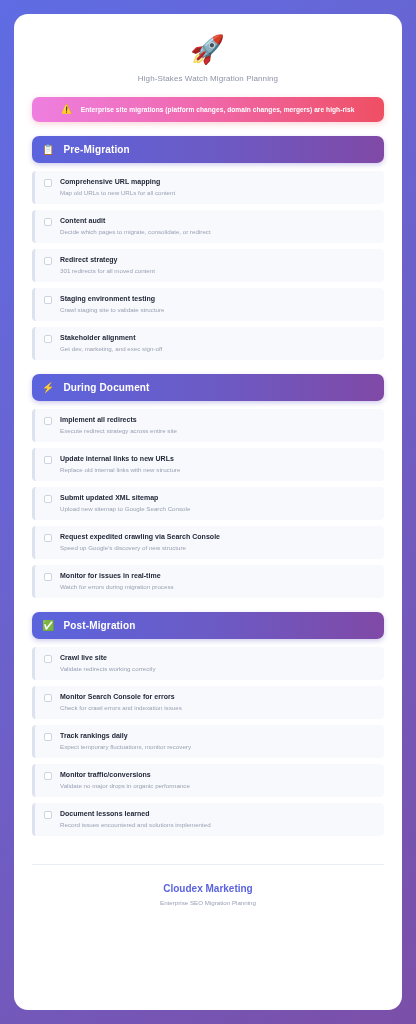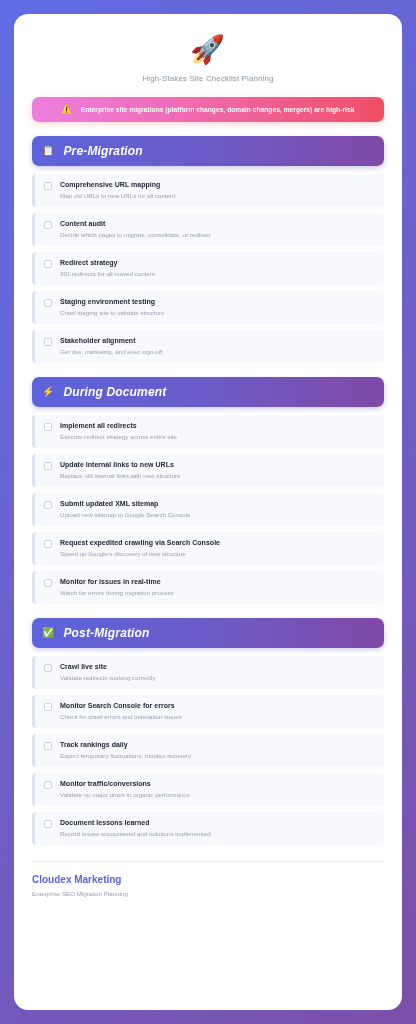--- a/index.html
+++ b/index.html
@@ -81,24 +81,23 @@
     display: flex;
     align-items: center;
     gap: 9px;
     box-shadow: 0 2px 5px rgba(96,85,200,0.30);
   }
 
   .section-icon { font-size: 10px; line-height: 1; }
 
   .section-label {
     color: #ffffff;
-    font-size: 12px;
+    font-size: 10px;
     font-weight: bold;
     letter-spacing: 0.15px;
-    font-style: italic;
   }
 
   
   .items { margin-top: 8px; }
 
   .item {
     background: #f7f9fc;
     border-left: 3px solid #dde3ee;
     border-radius: 4px;
     padding: 7px 9px 8px 9px;
@@ -130,24 +129,24 @@
   }
 
   .item-desc {
     font-size: 6.2px;
     color: #9aa1b4;
     margin-top: 4px;
   }
 
   
   .footer {
-    margin-top: 16px;
+    margin-top: 28px;
     border-top: 1px solid #e9edf4;
-    padding-top: 12px;
-    text-align: left;
+    padding-top: 18px;
+    text-align: center;
   }
 
   .footer-brand {
     font-size: 10px;
     font-weight: bold;
     color: #5b63e0;
   }
 
   .footer-tagline {
     font-size: 6.2px;
@@ -155,21 +154,21 @@
     margin-top: 5px;
   }
 </style>
 </head>
 <body>
 
 <div class="card">
 
   <div class="hero">
     <span class="rocket-icon">🚀</span>
-    <div class="page-subtitle">High-Stakes Site Checklist Planning</div>
+    <div class="page-subtitle">High-Stakes Watch Migration Planning</div>
   </div>
 
   <div class="warning-banner">
     <span class="warning-icon">⚠️</span>
     <span class="warning-text">Enterprise site migrations (platform changes, domain changes, mergers) are high-risk</span>
   </div>
 
   <div id="sections-root">
       <div class="section">
         <div class="section-header">

